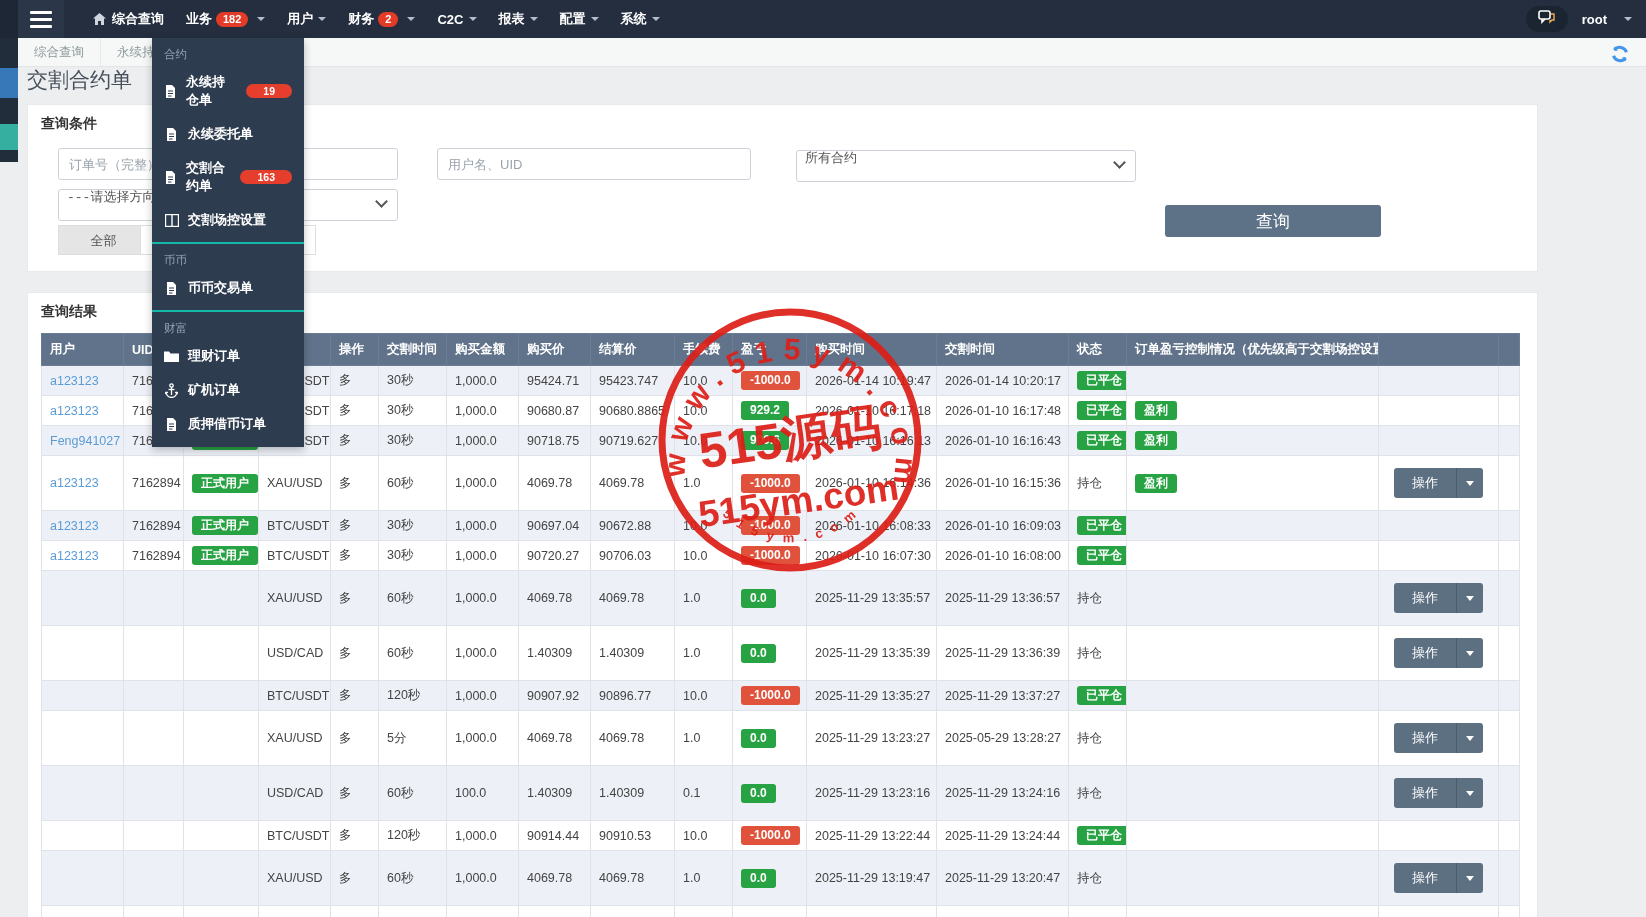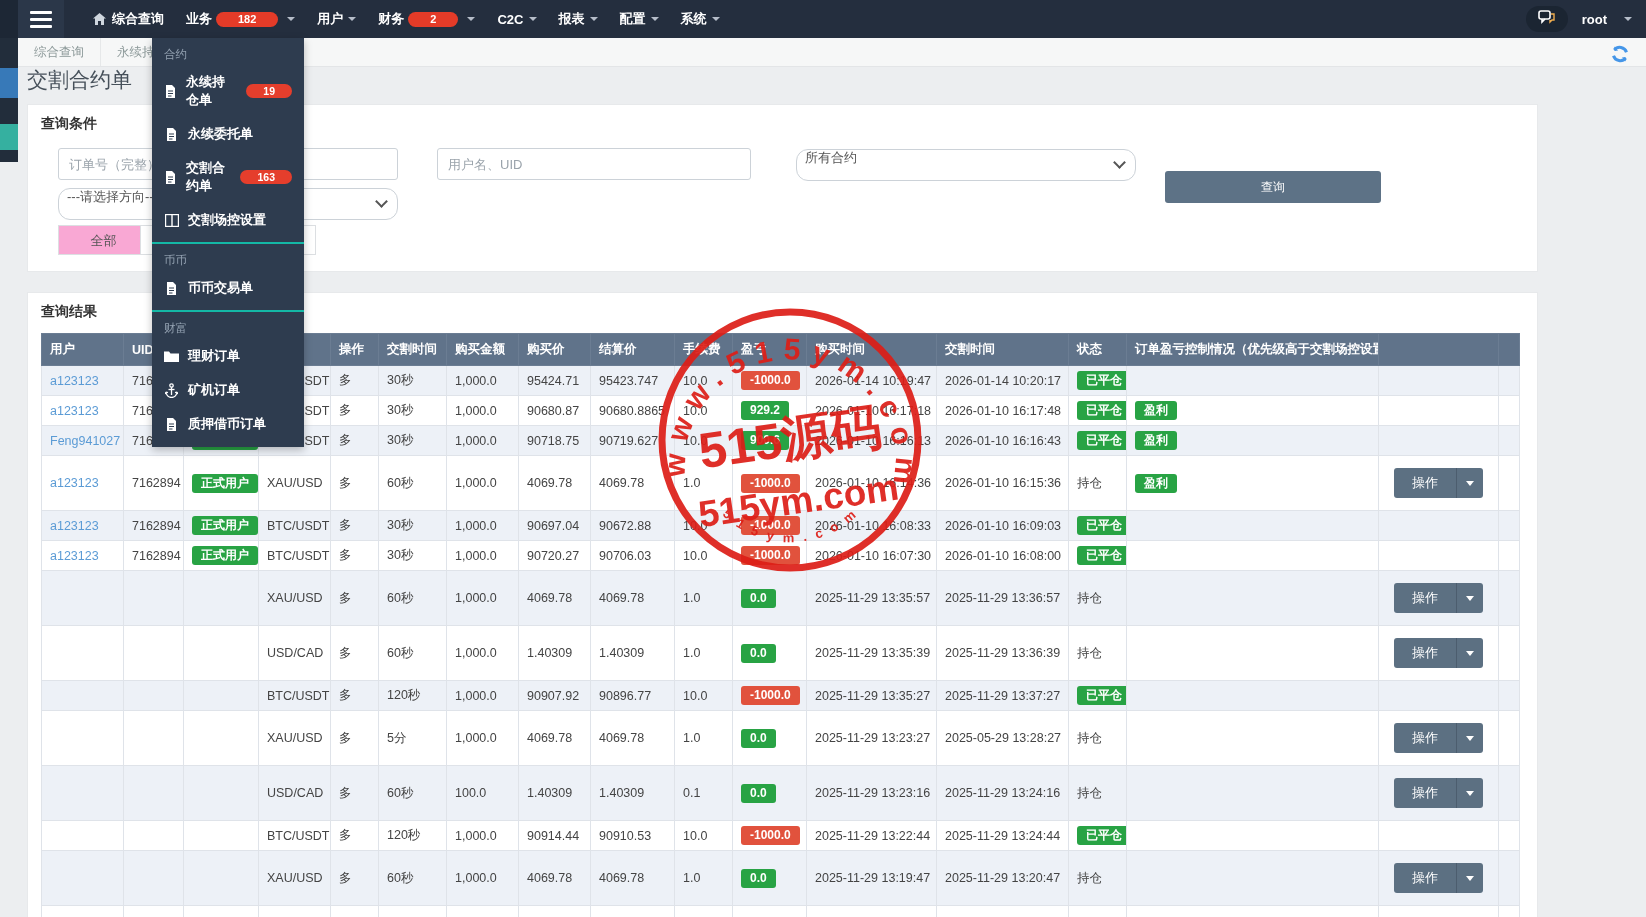--- a/index.html
+++ b/index.html
@@ -9,21 +9,21 @@
     -webkit-font-smoothing:antialiased;
   }
   
   .navbar{position:absolute;left:0;top:0;width:100%;height:38px;background:#242e3e;z-index:60;display:flex;align-items:center;}
   .nav-edge{position:absolute;left:0;top:0;width:18px;height:38px;background:#1d2735;}
   .nav-burger{width:46px;height:38px;margin-left:18px;background:#2b3749;display:flex;flex-direction:column;justify-content:center;align-items:center;gap:4px;cursor:pointer;}
   .nav-burger span{display:block;width:22px;height:3px;background:#fff;border-radius:1px;}
   .nav-menu{display:flex;align-items:center;margin-left:18px;height:38px;}
   .nav-item{display:flex;align-items:center;padding:0 11px;height:38px;color:#fff;font-size:13px;font-weight:bold;cursor:pointer;}
   .nav-item .mi{margin-right:6px;display:inline-flex;}
-  .nav-badge{background:#e43b28;color:#fff;font-size:11px;font-weight:bold;border-radius:9px;padding:1px 22px;margin:0 4px;line-height:13px;}
+  .nav-badge{background:#e43b28;color:#fff;font-size:11px;font-weight:bold;border-radius:9px;padding:1px 7px;margin:0 4px;line-height:13px;}
   .caret{display:inline-block;width:0;height:0;border-left:4px solid transparent;border-right:4px solid transparent;border-top:4px solid #b6bdc9;margin-left:5px;}
   .nav-right{position:absolute;right:14px;top:0;height:38px;display:flex;align-items:center;gap:14px;}
   .chat-pill{width:42px;height:26px;background:#1b2532;border-radius:13px;display:flex;align-items:center;justify-content:center;cursor:pointer;}
   .nav-user{display:flex;align-items:center;color:#fff;font-size:13px;font-weight:bold;cursor:pointer;gap:12px;}
   
   .side-sliver{position:absolute;left:0;top:38px;width:18px;height:124px;background:#222d3b;z-index:5;}
   .side-sliver .sq{width:18px;}
   .side-sliver .sq.blue{height:30px;background:#3779b8;margin-top:30px;}
   .side-sliver .sq.teal{height:26px;background:#35b0a0;margin-top:26px;}
   
@@ -34,29 +34,29 @@
   
   .page-title{position:absolute;left:27px;top:66px;margin:0;font-size:21px;font-weight:normal;color:#46505a;z-index:6;}
   
   .card{position:absolute;left:27px;width:1511px;background:#fff;border:1px solid #e7e9eb;box-sizing:border-box;}
   .card h2{position:absolute;left:13px;top:10px;margin:0;font-size:14px;font-weight:bold;color:#333;}
   .card-query{top:104px;height:168px;z-index:20;}
   .card-results{top:292px;height:680px;z-index:20;}
   .fld{position:absolute;height:32px;box-sizing:border-box;border:1px solid #ccd2d8;border-radius:3px;background:#fff;font-size:13px;color:#555;padding:0 10px;font-family:"Liberation Sans",sans-serif;}
   .fld::placeholder{color:#9aa3ab;opacity:1;}
   .sel-wrap{position:absolute;height:32px;}
-  .sel-wrap select{width:100%;height:32px;box-sizing:border-box;border:1px solid #ccd2d8;border-radius:12px;background:#fff;font-size:13px;color:#555;padding:0 26px 16px 8px;appearance:none;-webkit-appearance:none;font-family:Liberation Sans, sans-serif;}
+  .sel-wrap select{width:100%;height:32px;box-sizing:border-box;border:1px solid #ccd2d8;border-radius:3px;background:#fff;font-size:13px;color:#555;padding:0 26px 16px 8px;appearance:none;-webkit-appearance:none;font-family:Liberation Mono, monospace;}
   .sel-wrap::after{content:"";position:absolute;right:12px;top:10px;width:7px;height:7px;border-right:2px solid #555;border-bottom:2px solid #555;transform:rotate(45deg);pointer-events:none;}
   .r1{top:43px;} .r2{top:82px;}
   .c1{left:30px;width:340px;} .c2{left:409px;width:314px;} .c3{left:768px;width:340px;}
-  .btn-query{position:absolute;left:1137px;top:66px;width:216px;height:32px;background:#5d7286;color:#fff;border:none;border-radius:3px;font-size:12px;cursor:pointer;font-family:"Liberation Sans",sans-serif;}
+  .btn-query{position:absolute;left:1137px;top:100px;width:216px;height:32px;background:#5d7286;color:#fff;border:none;border-radius:3px;font-size:17px;cursor:pointer;font-family:"Liberation Sans",sans-serif;}
   .filter-tabs{position:absolute;left:30px;top:120px;height:30px;display:flex;}
   .ftab{height:30px;line-height:30px;box-sizing:border-box;border:1px solid #dcdfe2;border-left:none;background:#fff;font-size:13px;color:#555;text-align:center;cursor:pointer;}
   .ftab:first-child{border-left:1px solid #dcdfe2;}
-  .ftab.active{background:#f9a8d4;color:#555;padding-left:8px;}
+  .ftab.active{background:#e5e5e5;color:#555;padding-left:8px;}
   
   .tblwrap{position:absolute;left:13px;top:40px;right:13px;}
   table.res{border-collapse:collapse;table-layout:fixed;width:1478px;font-size:12.5px;color:#444;}
   table.res th{background:#60738a;color:#fff;font-weight:bold;text-align:left;padding:7px 8px;border:1px solid #6b7d93;white-space:nowrap;overflow:hidden;}
   table.res td{border:1px solid #dfe3e9;padding:5px 8px;white-space:nowrap;overflow:hidden;vertical-align:middle;}
   table.res tr.alt td{background:#edf1f7;}
   table.res tr.tall td{padding-top:12px;padding-bottom:12px;}
   a.ulink{color:#5b9bd5;text-decoration:none;cursor:pointer;}
   .badge{display:inline-block;padding:3px 9px;border-radius:3px;font-size:12px;font-weight:bold;color:#fff;line-height:13px;}
   .badge.green{background:#28a344;}

